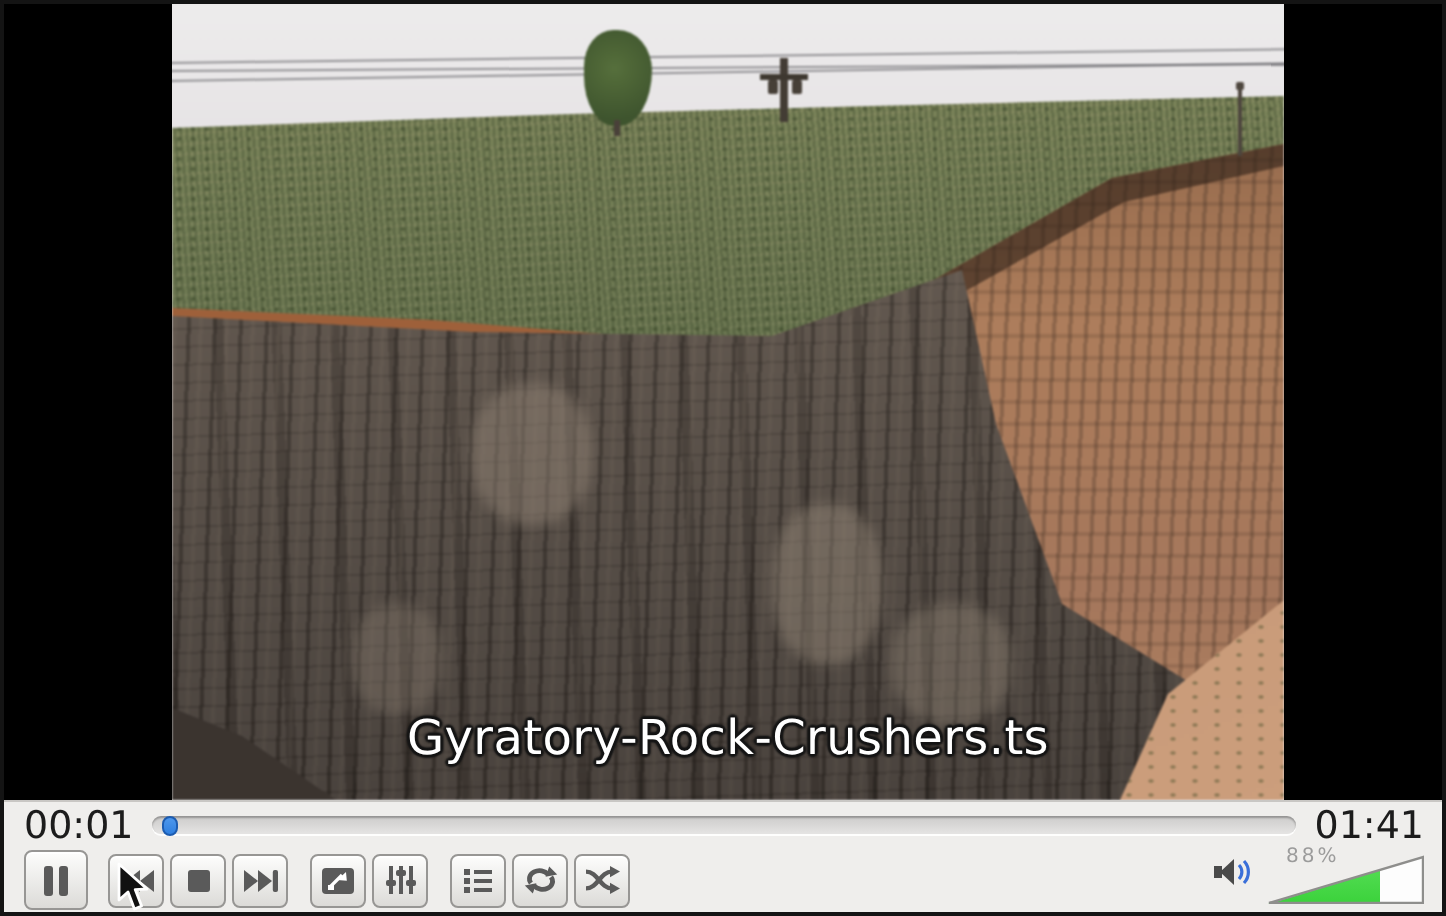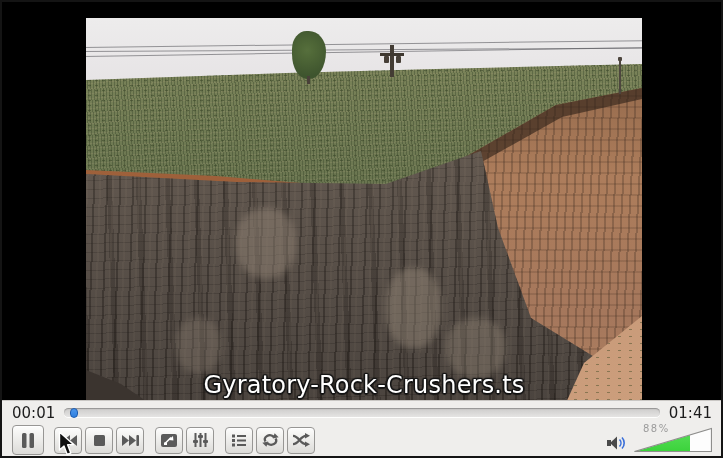--- a/index.html
+++ b/index.html
@@ -5,21 +5,21 @@
   html,body{margin:0;padding:0;background:#444;}
   *{box-sizing:border-box;}
   .player{
     position:relative;width:723px;height:458px;
     border:2px solid var(--window-border,#141414);
     background:var(--letterbox,#000);
     font-family:"DejaVu Sans","Liberation Sans",sans-serif;
     overflow:hidden;
   }
   
-  .video-area{position:absolute;left:0;top:16px;width:719px;height:398px;background:var(--letterbox,#000);}
+  .video-area{position:absolute;left:0;top:0;width:719px;height:398px;background:var(--letterbox,#000);}
   .video-content{position:absolute;left:84px;top:0;width:556px;height:398px;overflow:hidden;background:#e9e7e8;}
   .scene{position:absolute;inset:0;filter:blur(.4px) saturate(.92);}
   .sky{position:absolute;left:0;top:0;right:0;height:70px;background:linear-gradient(#edecec,#e6e3e5);}
   .wire{position:absolute;left:-4px;width:570px;height:1px;background:rgba(75,75,80,.55);transform-origin:left center;}
   .w1{top:29px;transform:rotate(-.7deg);}
   .w2{top:33px;transform:rotate(-.35deg);}
   .w3{top:38px;transform:rotate(-.9deg);}
   .grass{position:absolute;inset:0;
     background:
       radial-gradient(rgba(45,60,30,.45) 1px, transparent 1.6px),
@@ -76,37 +76,37 @@
   .pole-box2{position:absolute;left:310px;top:38px;width:5px;height:7px;background:#463f36;border-radius:1px;}
   .pole-far{position:absolute;left:533px;top:41px;width:2px;height:35px;background:#4e463d;}
   .pole-far-top{position:absolute;left:532px;top:39px;width:4px;height:4px;background:#4e463d;border-radius:1px;}
   .overlay-title{position:absolute;left:0;right:0;bottom:17px;text-align:center;
     font-size:24px;color:#fff;letter-spacing:.2px;
     text-shadow:-1.5px 0 1px #151515,1.5px 0 1px #151515,0 -1.5px 1px #151515,0 1.5px 1px #151515,
                 -1px -1px 1px #151515,1px 1px 1px #151515,1px -1px 1px #151515,-1px 1px 1px #151515;}
   
   .panel{position:absolute;left:0;right:0;top:398px;bottom:0;background:var(--panel-bg,#efeeec);border-top:1px solid #c9c7c4;}
   .seek-row{display:flex;align-items:center;gap:9px;padding:3px 9px 0 10px;height:20px;}
-  .time{font-size:15px;color:#1c1c1c;white-space:nowrap;}
+  .time{font-size:19px;color:#1c1c1c;white-space:nowrap;}
   .time-total{text-align:right;}
   .track{flex:1;height:9px;border-radius:5px;position:relative;
     background:linear-gradient(#cccbca,#e5e4e3);
     box-shadow:inset 0 1px 1px rgba(0,0,0,.28),0 1px 0 rgba(255,255,255,.9);}
   .handle{position:absolute;top:-0.5px;width:8px;height:10px;border-radius:4px;
     background:linear-gradient(#4d97ec,var(--accent-blue,#2f7fe0));border:1px solid #1d5cb0;}
   .buttons-row{display:flex;align-items:center;padding:4px 9px 0 10px;}
   .btn{width:28px;height:27px;border:1px solid #979694;border-radius:4px;
     background:linear-gradient(#fdfdfc,#dcdbd8);
     box-shadow:inset 0 1px 0 #fff;display:flex;align-items:center;justify-content:center;
     margin-right:3px;padding:0;cursor:default;}
   .btn.big{width:32px;height:30px;margin-right:10px;}
   .mr10{margin-right:11px !important;}
   .icon-fill{fill:#5a5a5a;}
   .icon-stroke{stroke:#5a5a5a;fill:none;}
-  .volume{margin-left:auto;display:flex;align-items:flex-end;position:relative;padding-bottom:1px;}
+  .volume{margin-left:auto;display:flex;align-items:flex-start;position:relative;padding-bottom:1px;}
   .vol-widget{position:relative;width:78px;height:25px;margin-left:7px;}
   .vol-clip{position:absolute;inset:0;clip-path:polygon(0 100%,100% 6%,100% 100%);background:#fdfdfd;}
   .vol-fill{position:absolute;left:0;top:0;bottom:0;width:0;
     background:linear-gradient(#5ce05c,var(--volume-green,#3bd23b));}
   .vol-outline{position:absolute;inset:0;}
   .vol-label{position:absolute;left:9px;top:-4px;font-size:10px;color:#9b9b9b;letter-spacing:1.5px;}
   .cursor{position:absolute;left:56px;top:429px;z-index:50;pointer-events:none;}
 </style>
 </head>
 <body>

